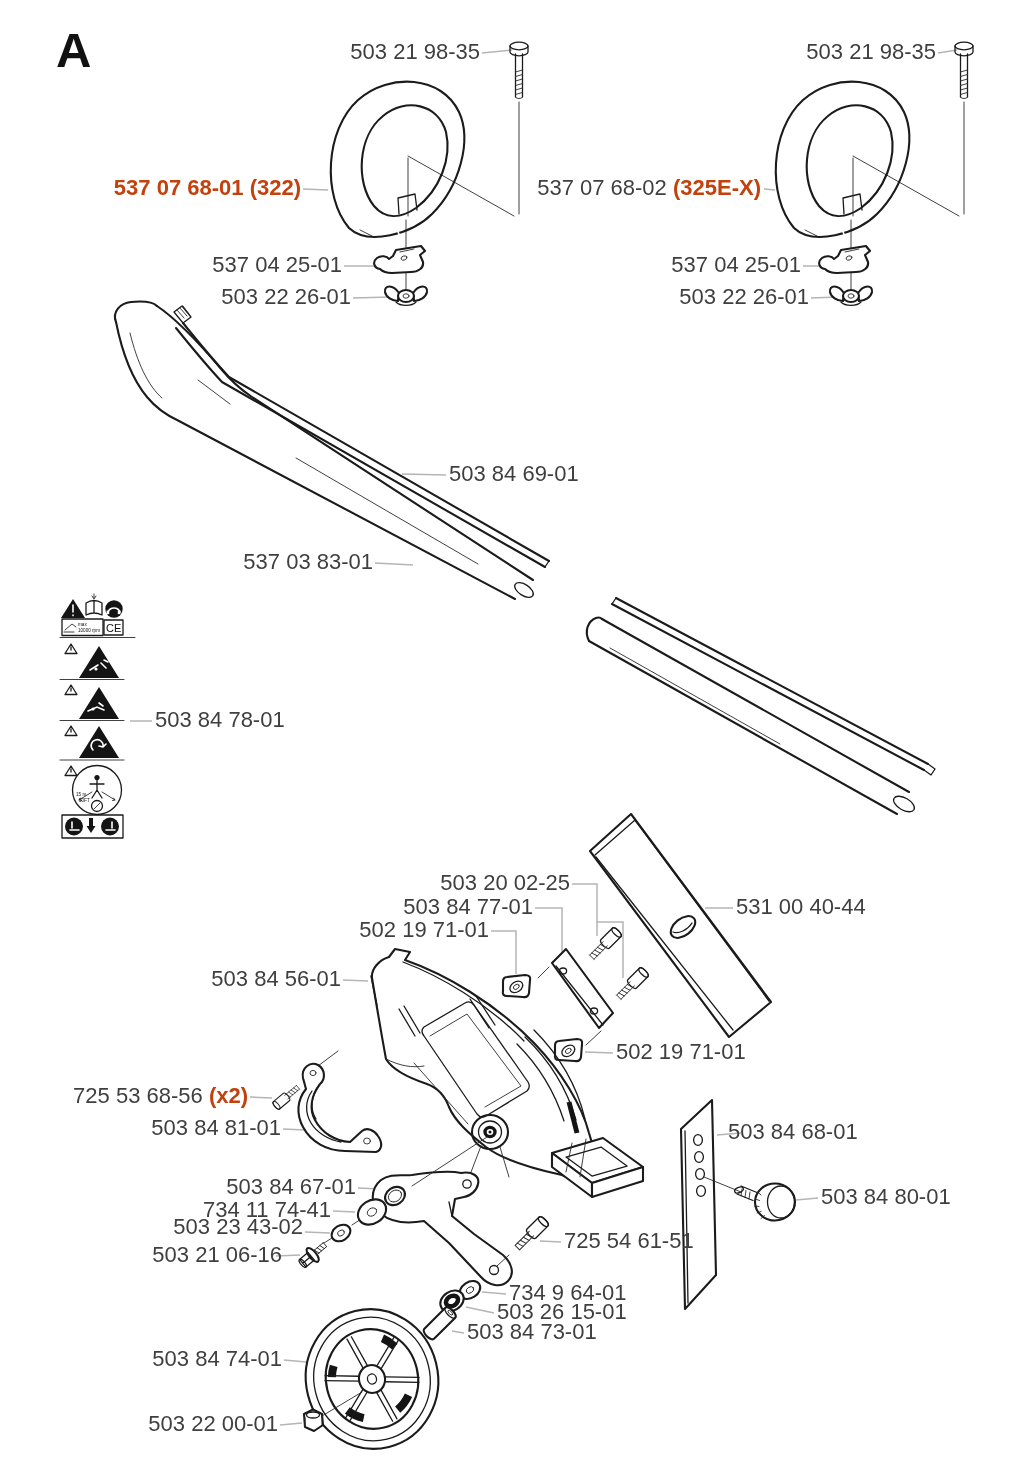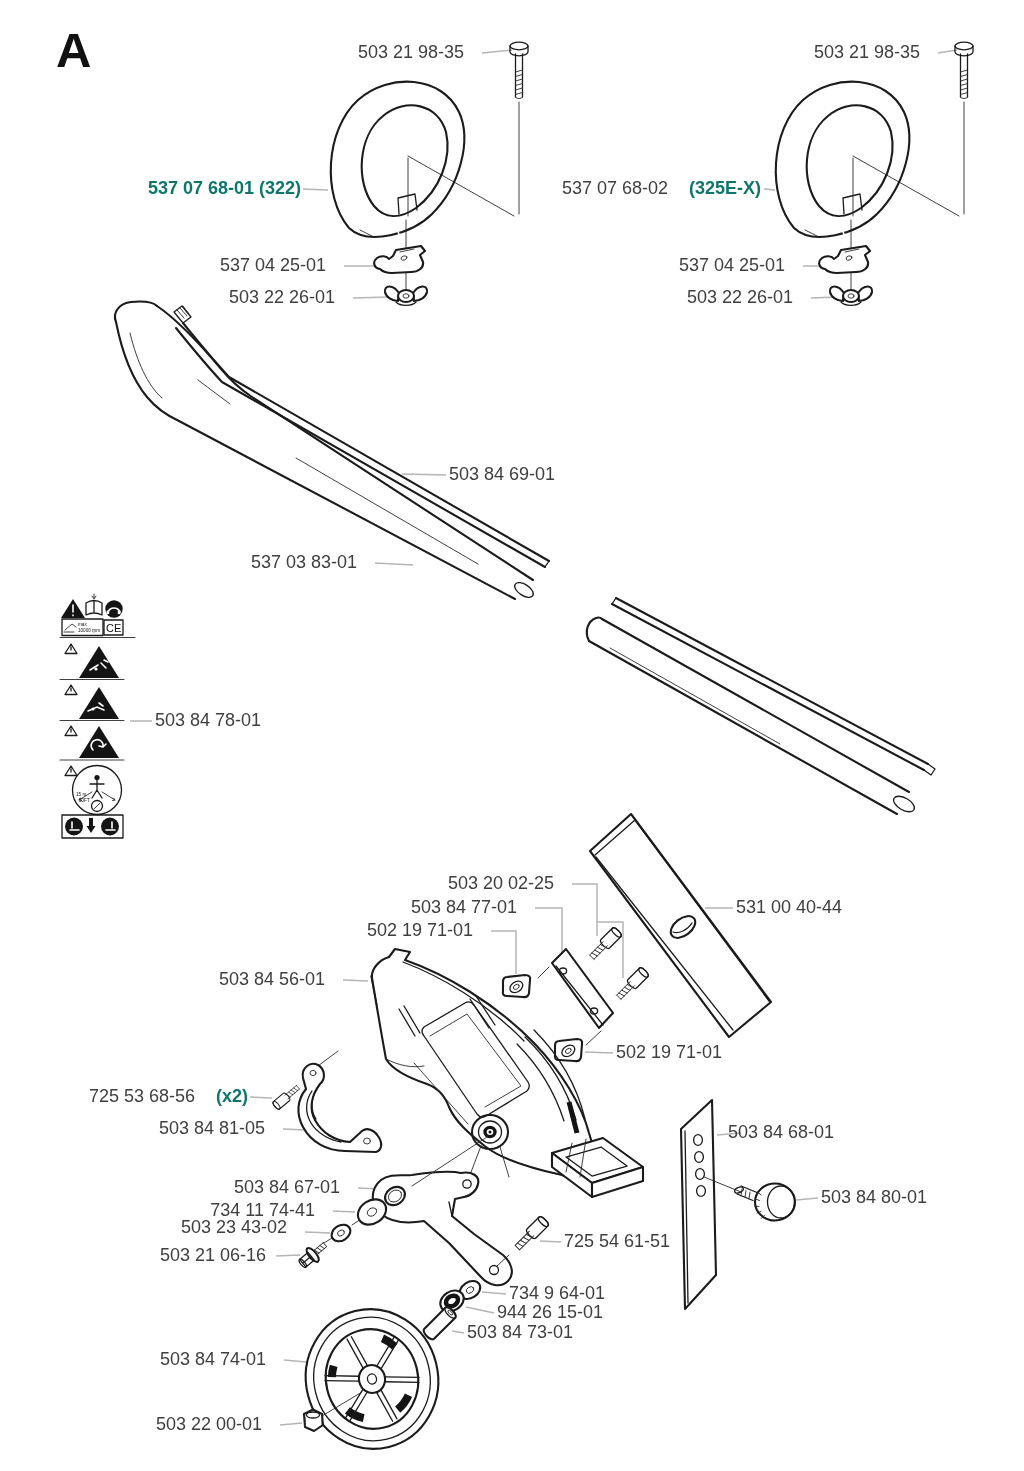--- a/index.html
+++ b/index.html
@@ -7,23 +7,23 @@
         font-family:"Liberation Sans",sans-serif;}
   .section-letter{position:absolute;left:56px;top:22px;font-size:49px;font-weight:bold;color:#111;}
   svg{position:absolute;left:0;top:0;}
   .s {stroke:#1b1b1b;fill:none;stroke-width:2.1;stroke-linecap:round;stroke-linejoin:round;}
   .sf{stroke:#1b1b1b;fill:#ffffff;stroke-width:2.1;stroke-linecap:round;stroke-linejoin:round;}
   .d {stroke:#1b1b1b;fill:none;stroke-width:1.3;stroke-linecap:round;stroke-linejoin:round;}
   .t {stroke:#2a2a2a;fill:none;stroke-width:0.9;stroke-linecap:round;}
   .dk{fill:#141414;stroke:none;}
   .wt{stroke:#ffffff;fill:none;stroke-width:1.6;stroke-linecap:round;}
   .ld{stroke:#b5b5b5;fill:none;stroke-width:1.5;}
-  .lbl{position:absolute;font-size:18px;color:#3f3f3f;white-space:nowrap;transform:translateY(-52%);}
+  .lbl{position:absolute;font-size:22px;color:#3f3f3f;white-space:nowrap;transform:translateY(-52%);}
   .lbl.r{transform:translate(-100%,-52%);}
-  .lbl .b{font-weight:bold;color:#0f766e;margin-left:16px;}
+  .lbl .b{font-weight:bold;color:#c2410c;}
   .tiny{font-size:4.6px;fill:#111;font-family:"Liberation Sans",sans-serif;}
   .ce{font-size:11px;fill:#111;font-family:"Liberation Sans",sans-serif;}
 </style>
 </head>
 <body>
 
 <div class="page">
   <div class="section-letter">A</div>
 
   <svg width="1024" height="1471" viewBox="0 0 1024 1471">
@@ -377,27 +377,27 @@
     <div class="lbl" style="left:449px;top:475px"><span>503 84 69-01</span><span class="b"></span></div>
     <div class="lbl r" style="left:373px;top:563px"><span>537 03 83-01</span><span class="b"></span></div>
     <div class="lbl" style="left:155px;top:721px"><span>503 84 78-01</span><span class="b"></span></div>
     <div class="lbl r" style="left:570px;top:884px"><span>503 20 02-25</span><span class="b"></span></div>
     <div class="lbl r" style="left:533px;top:908px"><span>503 84 77-01</span><span class="b"></span></div>
     <div class="lbl r" style="left:489px;top:931px"><span>502 19 71-01</span><span class="b"></span></div>
     <div class="lbl" style="left:736px;top:908px"><span>531 00 40-44</span><span class="b"></span></div>
     <div class="lbl r" style="left:341px;top:980px"><span>503 84 56-01</span><span class="b"></span></div>
     <div class="lbl" style="left:616px;top:1053px"><span>502 19 71-01</span><span class="b"></span></div>
     <div class="lbl r" style="left:248px;top:1097px"><span>725 53 68-56 </span><span class="b">(x2)</span></div>
-    <div class="lbl r" style="left:281px;top:1129px"><span>503 84 81-05</span><span class="b"></span></div>
+    <div class="lbl r" style="left:281px;top:1129px"><span>503 84 81-01</span><span class="b"></span></div>
     <div class="lbl r" style="left:356px;top:1188px"><span>503 84 67-01</span><span class="b"></span></div>
     <div class="lbl r" style="left:331px;top:1211px"><span>734 11 74-41</span><span class="b"></span></div>
     <div class="lbl r" style="left:303px;top:1228px"><span>503 23 43-02</span><span class="b"></span></div>
     <div class="lbl r" style="left:282px;top:1256px"><span>503 21 06-16</span><span class="b"></span></div>
     <div class="lbl" style="left:564px;top:1242px"><span>725 54 61-51</span><span class="b"></span></div>
     <div class="lbl" style="left:509px;top:1294px"><span>734 9 64-01</span><span class="b"></span></div>
-    <div class="lbl" style="left:497px;top:1313px"><span>944 26 15-01</span><span class="b"></span></div>
+    <div class="lbl" style="left:497px;top:1313px"><span>503 26 15-01</span><span class="b"></span></div>
     <div class="lbl" style="left:467px;top:1333px"><span>503 84 73-01</span><span class="b"></span></div>
     <div class="lbl" style="left:728px;top:1133px"><span>503 84 68-01</span><span class="b"></span></div>
     <div class="lbl" style="left:821px;top:1198px"><span>503 84 80-01</span><span class="b"></span></div>
     <div class="lbl r" style="left:282px;top:1360px"><span>503 84 74-01</span><span class="b"></span></div>
     <div class="lbl r" style="left:278px;top:1425px"><span>503 22 00-01</span><span class="b"></span></div>
   </div>
 </div>
 
 </body></html>

